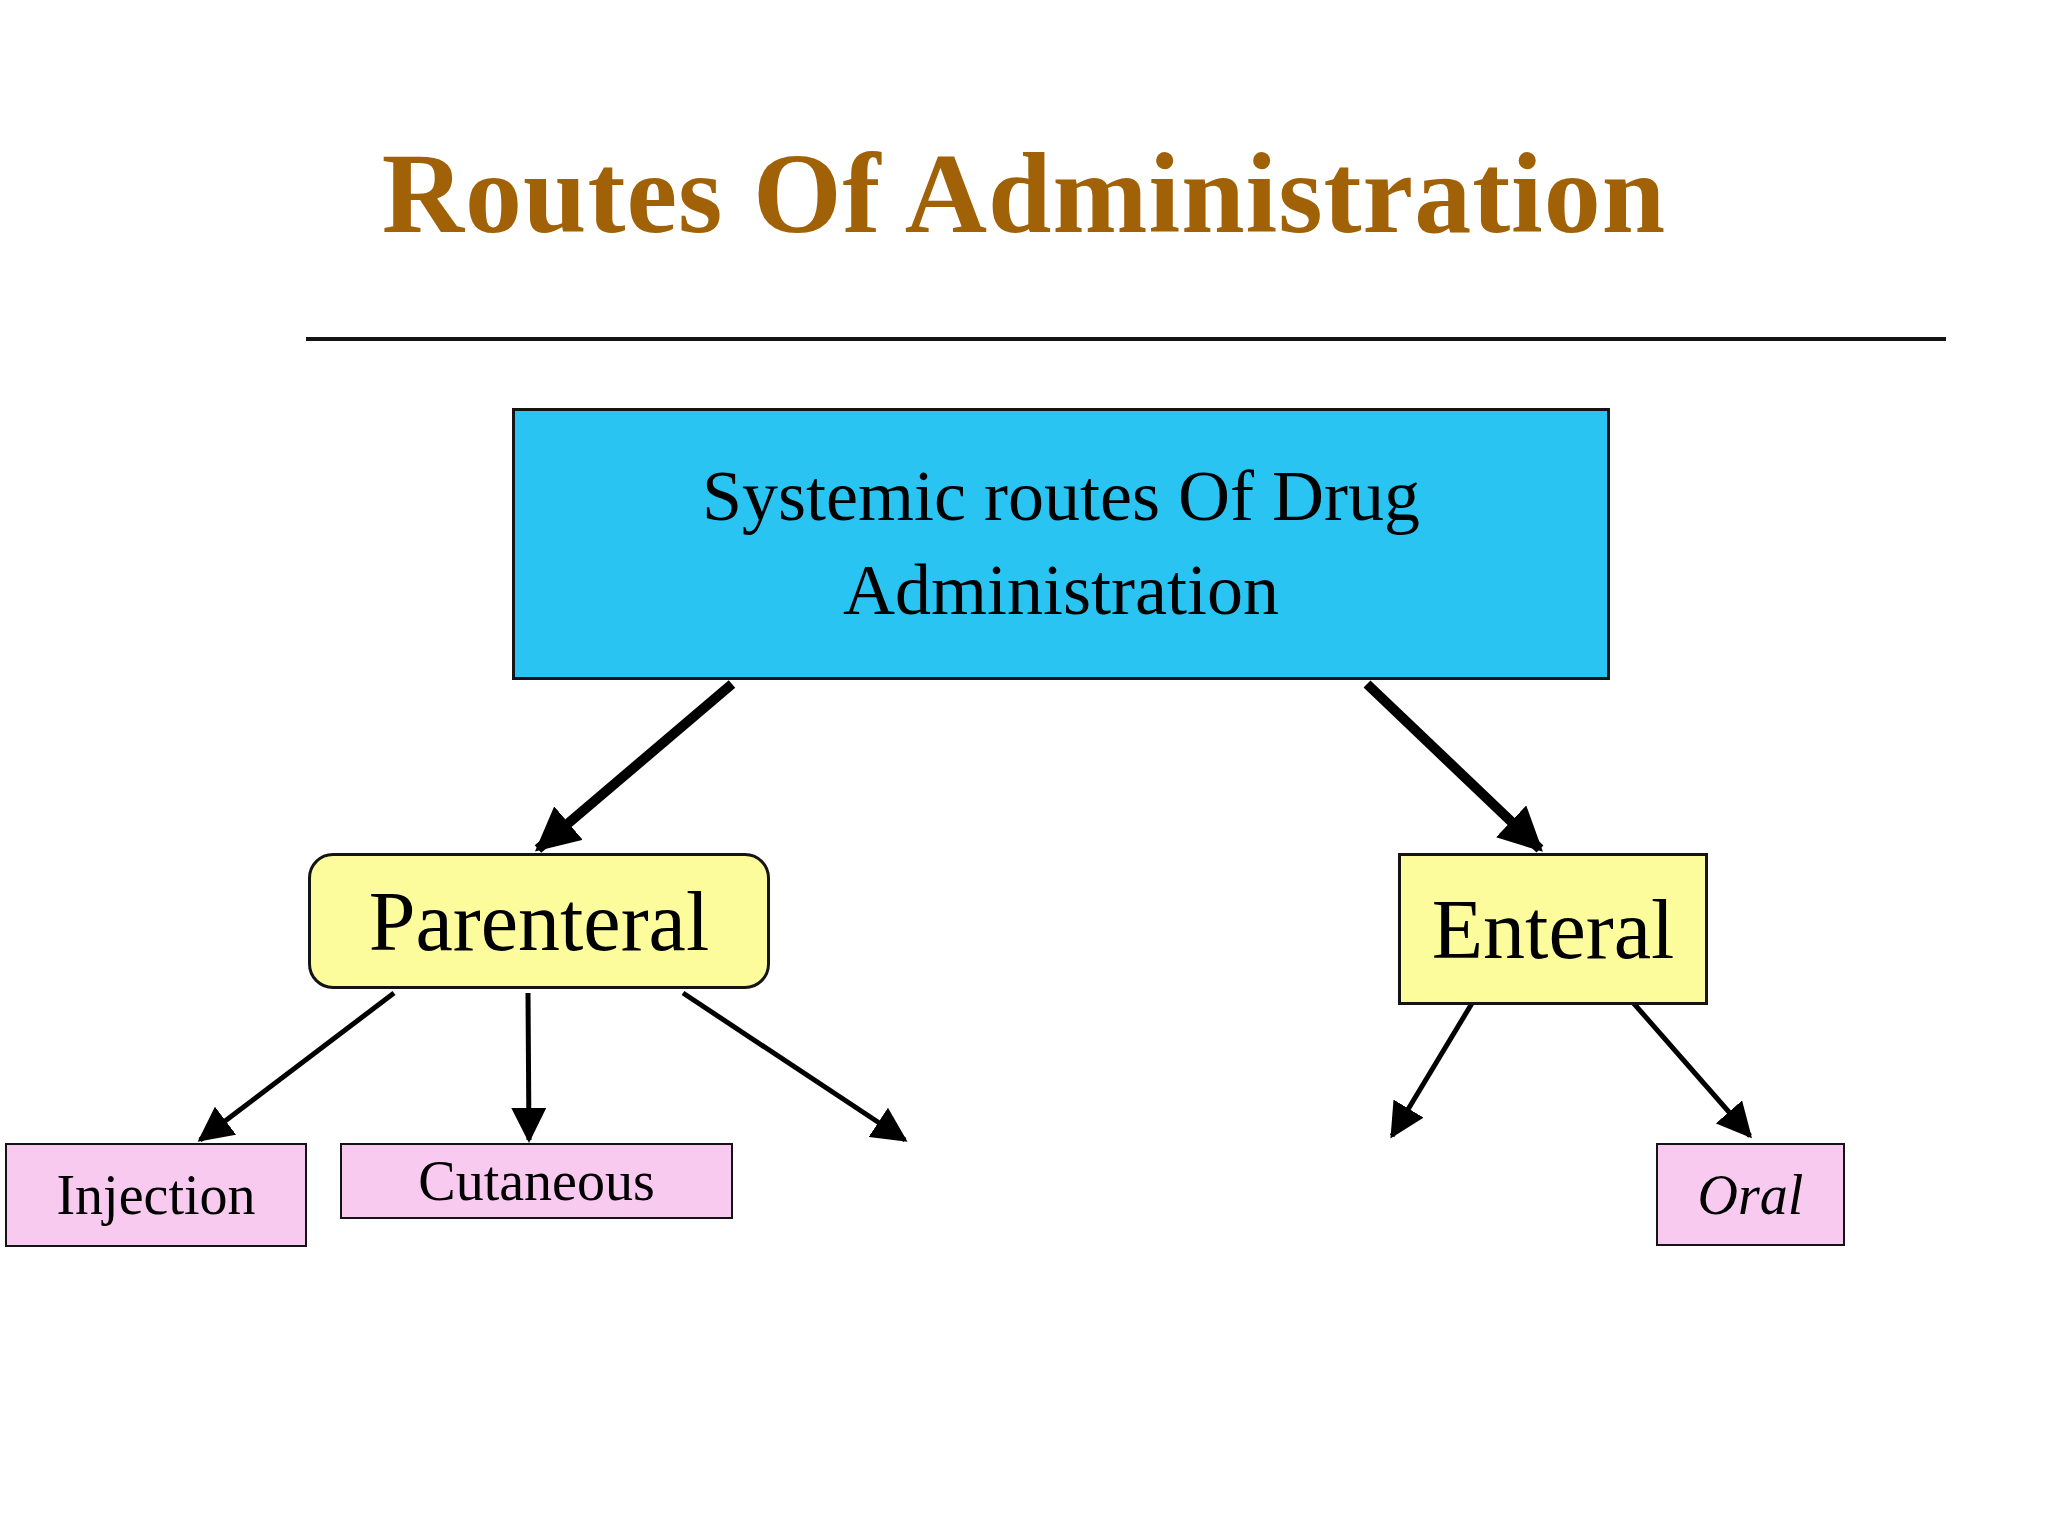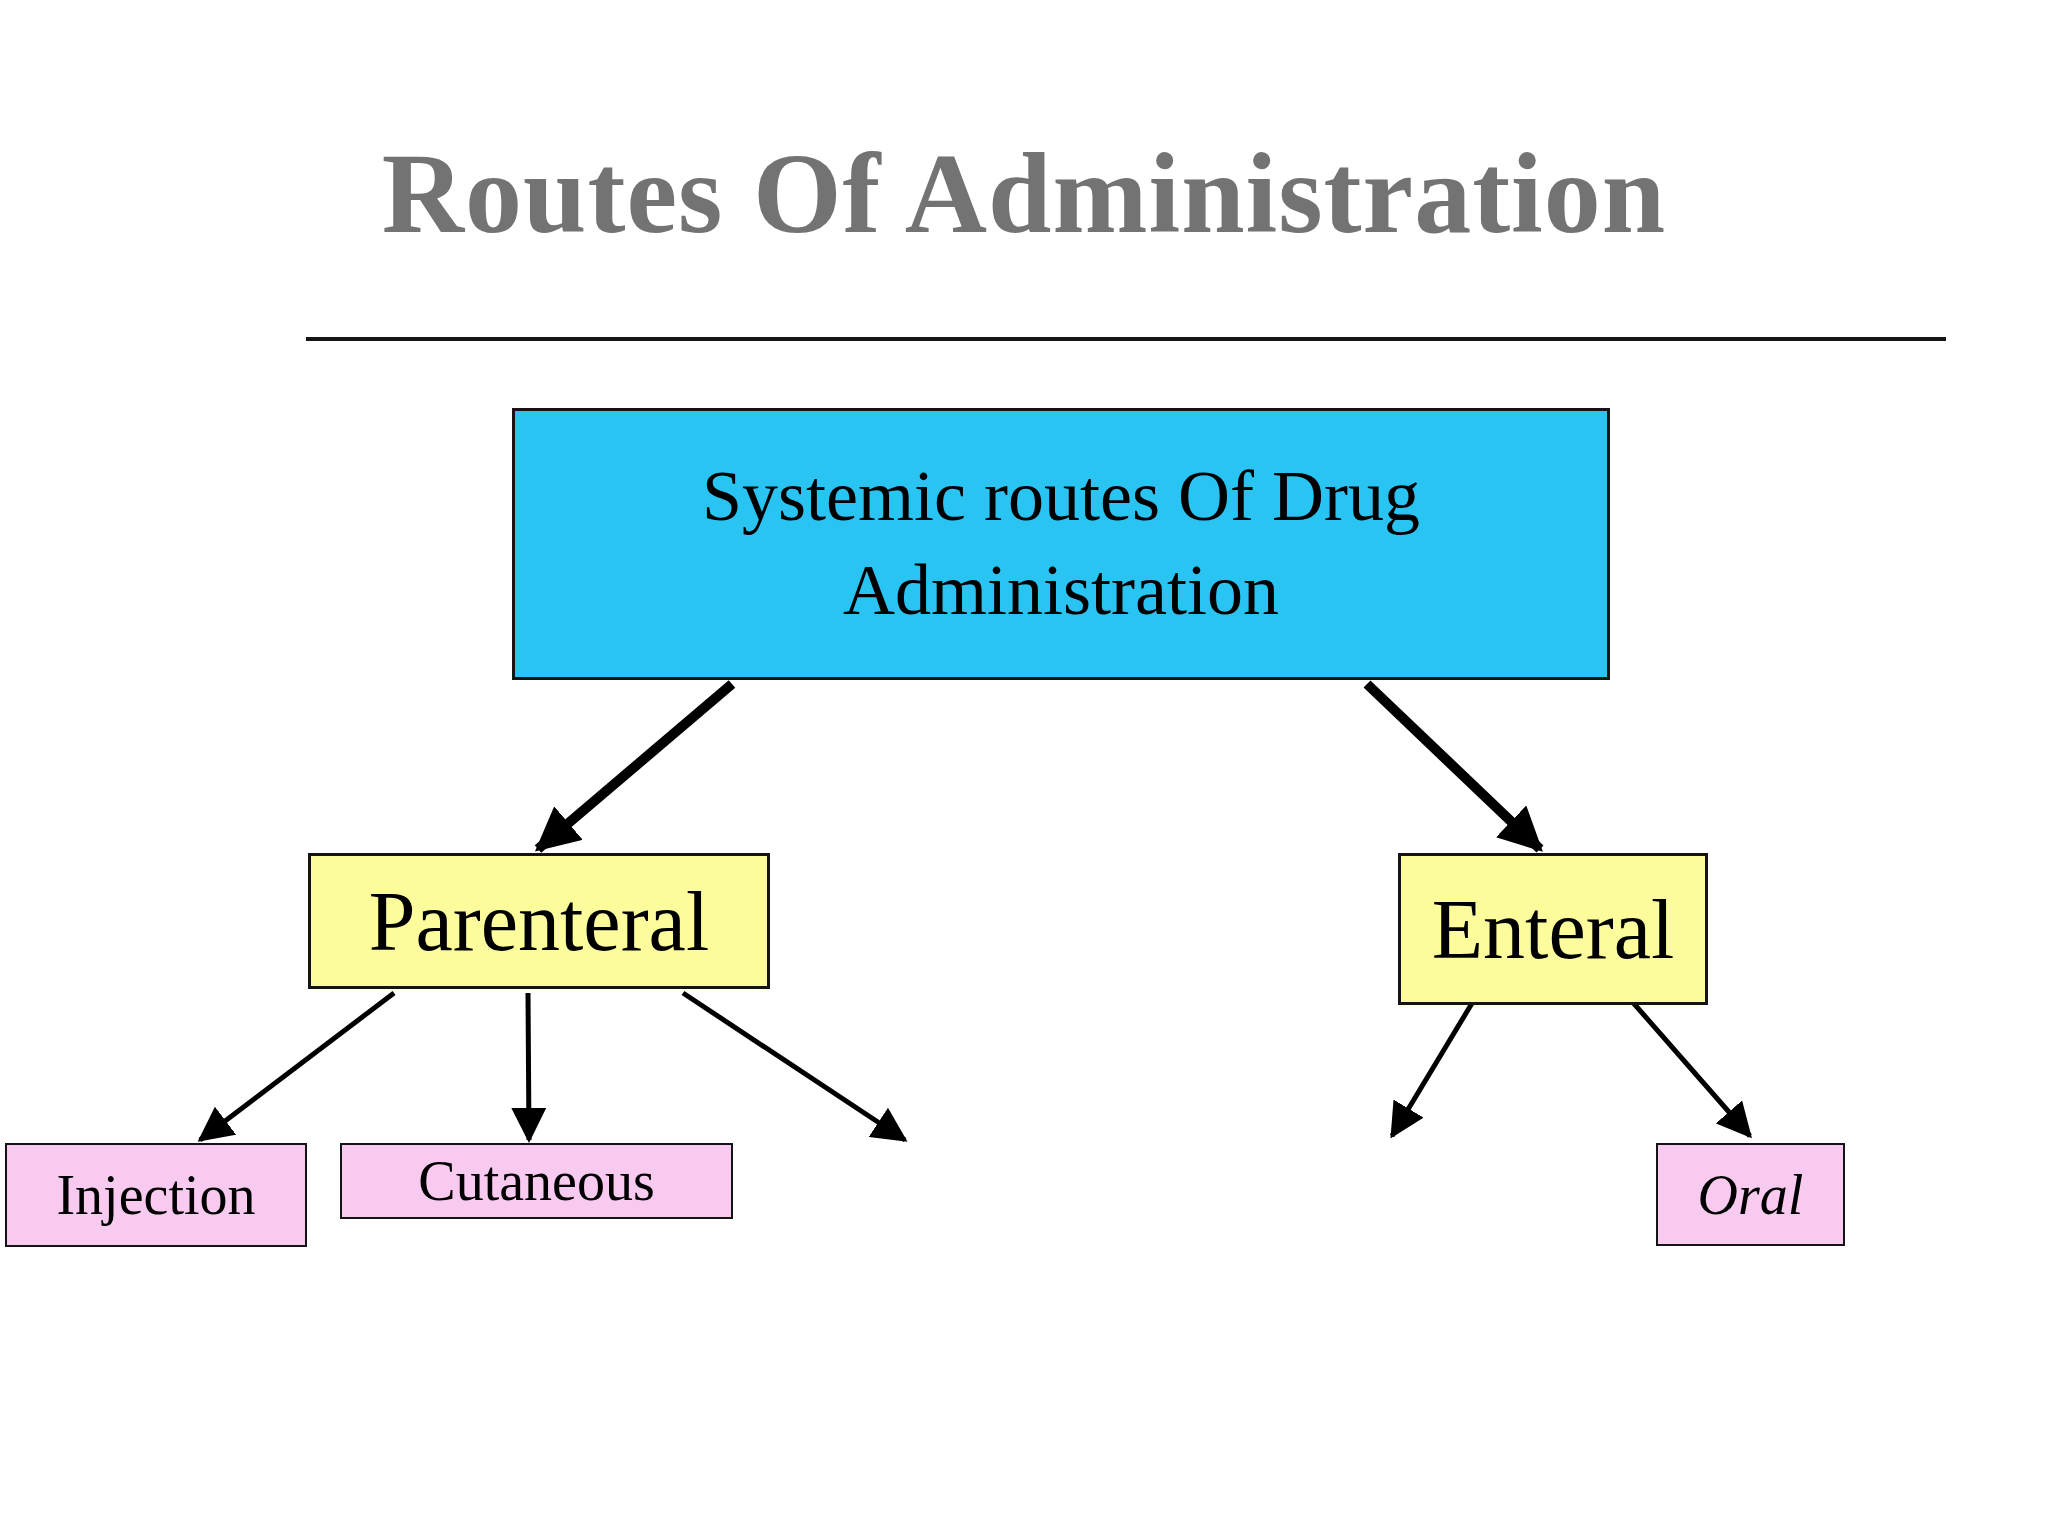--- a/index.html
+++ b/index.html
@@ -11,21 +11,21 @@
     overflow: hidden;
   }
   .slide { position: absolute; inset: 0; width: 2048px; height: 1536px; }
 
   .title {
     position: absolute;
     left: 0; top: 128px; width: 2048px;
     text-align: center;
     font-size: 114px;
     font-weight: bold;
-    color: #737373;
+    color: #a16207;
     letter-spacing: 1px;
     white-space: nowrap;
   }
   .title-rule {
     position: absolute;
     left: 306px; top: 337px;
     width: 1640px; height: 4px;
     background: #141414;
   }
 
@@ -44,21 +44,21 @@
     border: 3px solid #141414;
     font-size: 72px;
     line-height: 1.3;
     padding: 0 40px;
   }
   .node.branch {
     background: #FCFC9C;
     border: 3px solid #141414;
     font-size: 84px;
   }
-  .node.branch.parenteral { left: 308px; top: 853px; width: 462px; height: 136px; }
+  .node.branch.parenteral { left: 308px; top: 853px; width: 462px; height: 136px; border-radius: 25px; }
   .node.branch.enteral    { left: 1398px; top: 853px; width: 310px; height: 152px; }
   .node.leaf {
     background: #F8CAF0;
     border: 2px solid #141414;
     font-size: 56px;
   }
   .node.leaf.injection   { left: 5px;    top: 1143px; width: 302px; height: 104px; }
   .node.leaf.cutaneous   { left: 340px;  top: 1143px; width: 393px; height: 76px; }
   .node.leaf.respiratory { left: 785px;  top: 1125px; width: 412px; height: 103px; }
   .node.leaf.rectal      { left: 1245px; top: 1143px; width: 276px; height: 103px; }

